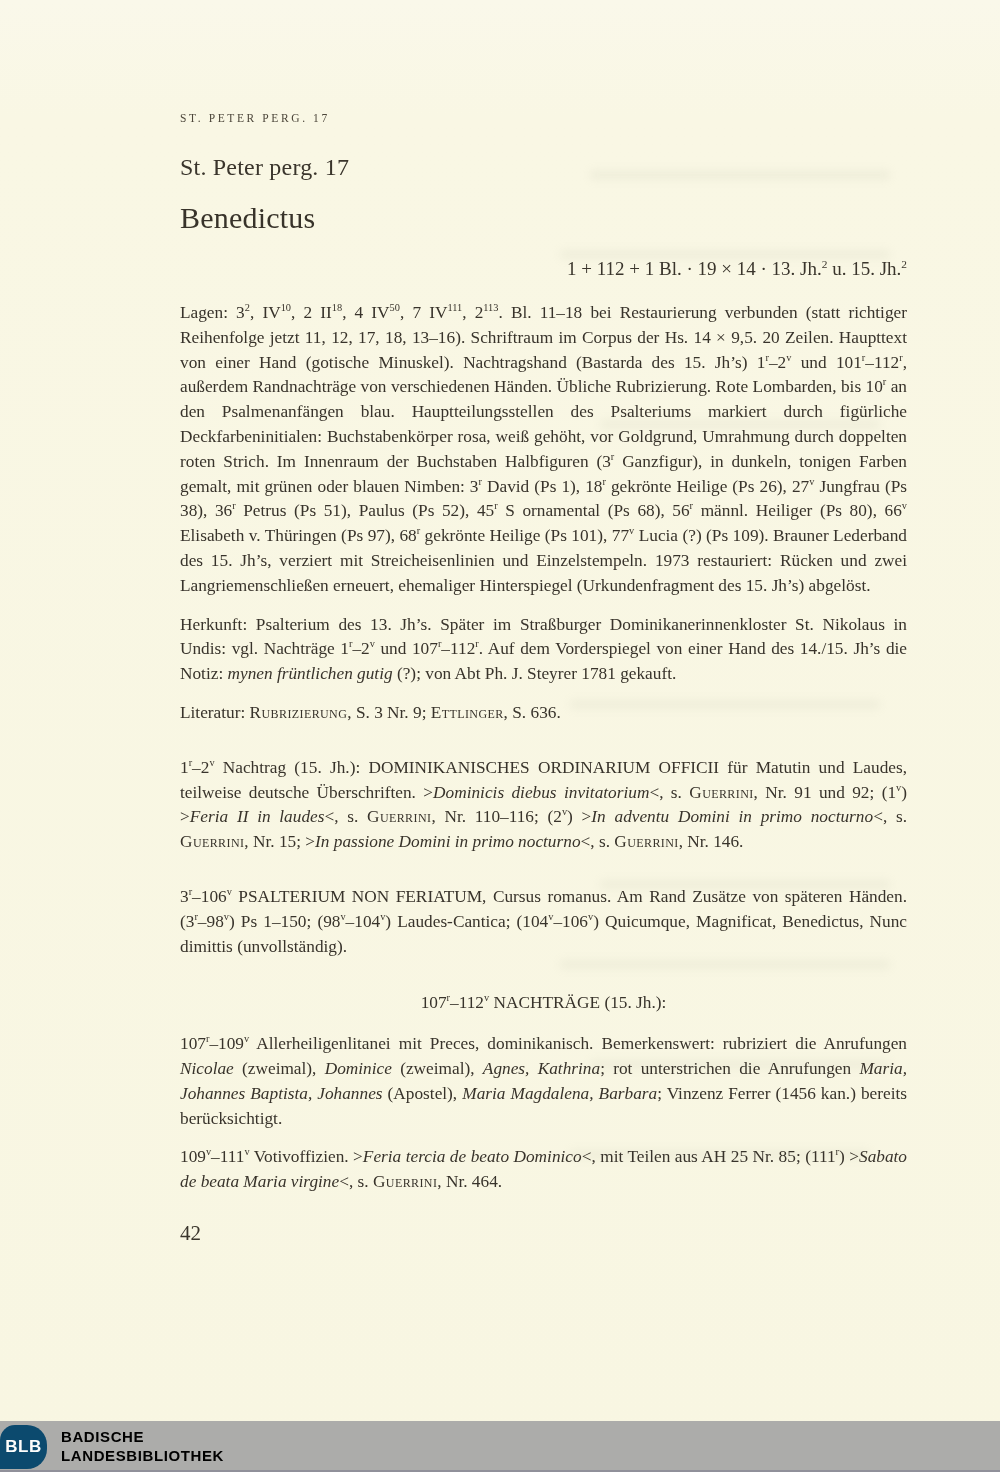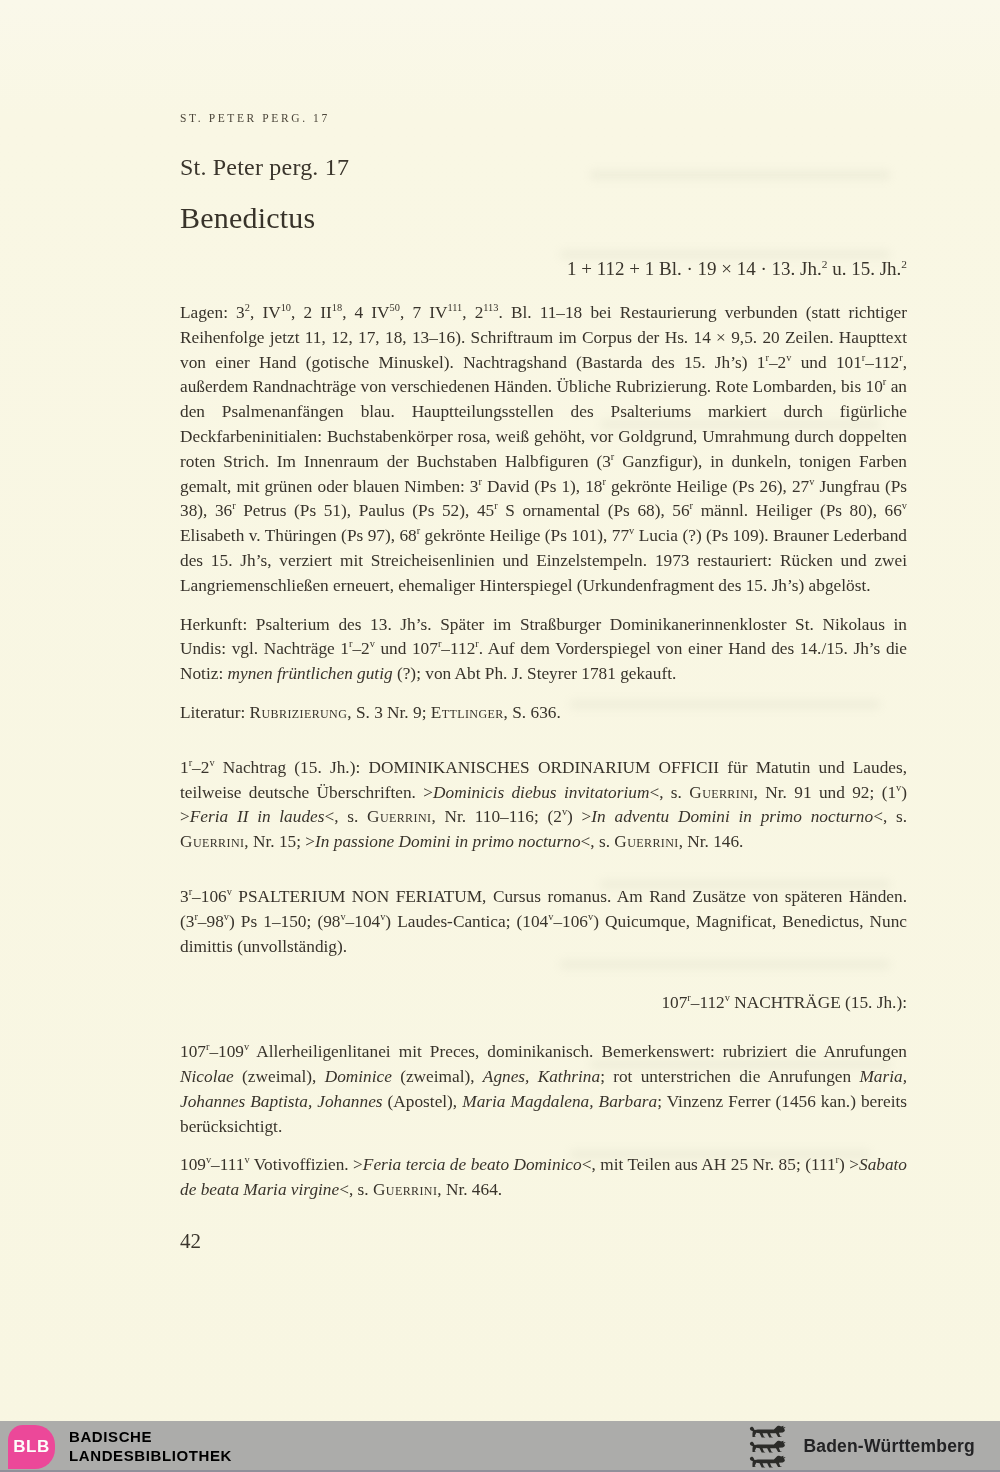--- a/index.html
+++ b/index.html
@@ -31,39 +31,39 @@
   }
   .collation{
     font-size:19px;color:#3a352c;margin:0 0 21px 0;text-align:right;
   }
   .para{
     font-size:17.3px;line-height:24.8px;text-align:justify;
     margin:0 0 14px 0;color:#38332b;
   }
   .para.gap-after{margin-bottom:30px;}
   .para.gap-after-lg{margin-bottom:32px;}
-  .heading-line{margin-bottom:24px;text-align:right;}
+  .heading-line{margin-bottom:16px;text-align:center;}
   .votiv{margin-bottom:26px;}
   .page-number{font-size:21px;color:#3a352c;margin-top:12px;}
 
   .sup{vertical-align:super;font-size:.6em;line-height:0;letter-spacing:0;}
   .i{font-style:italic;}
   .sc{font-variant:small-caps;letter-spacing:.4px;}
 
   
   .footer-bar{
     position:absolute;left:0;right:0;bottom:0;height:51px;
     background:#acacaa;
     font-family:"Liberation Sans", sans-serif;
     display:flex;align-items:center;
   }
   .footer-edge{position:absolute;left:0;right:0;bottom:0;height:2px;background:#90909a;}
   .blb-logo{
-    width:47px;height:44px;margin-left:8px;flex:0 0 auto;
-    background:#ec4899;
+    width:47px;height:44px;margin-left:0;flex:0 0 auto;
+    background:#0c4a6e;
     border-radius:15px 20px 20px 0;
     display:flex;align-items:center;justify-content:center;
   }
   .blb-logo span{
     color:#fdfdfb;font-weight:bold;font-size:17px;letter-spacing:.5px;
   }
   .library-name{
     margin-left:14px;
     color:#000000;font-weight:bold;font-size:15px;line-height:18.5px;
     letter-spacing:.6px;
@@ -115,28 +115,14 @@
 </div>
 
 <div class="footer-bar">
   <div class="blb-logo">
     <span>BLB</span>
   </div>
   <div class="library-name">
     <div>BADISCHE</div>
     <div>LANDESBIBLIOTHEK</div>
   </div>
-  <div class="footer-right">
-    <div class="coat-of-arms">
-      <svg viewBox="0 0 100 32" preserveAspectRatio="xMidYMid meet" aria-hidden="true">
-        <path fill="#2b2b28" d="M14 14 C8 13 5 9 8 5 C10 2 15 3 16 7 L18 11 L26 10 L64 10 L70 4 C72 1 78 0 81 3 L87 1 L86 5 L92 4 L88 8 C92 11 90 16 85 17 L76 18 L79 26 L84 28 L74 28 L69 19 L55 19 L58 27 L62 29 L53 29 L48 19 L37 19 L40 27 L44 29 L35 29 L30 19 L22 18 L18 26 L22 28 L13 28 L13 19 Z"></path>
-      </svg>
-      <svg viewBox="0 0 100 32" preserveAspectRatio="xMidYMid meet" aria-hidden="true">
-        <path fill="#2b2b28" d="M14 14 C8 13 5 9 8 5 C10 2 15 3 16 7 L18 11 L26 10 L64 10 L70 4 C72 1 78 0 81 3 L87 1 L86 5 L92 4 L88 8 C92 11 90 16 85 17 L76 18 L79 26 L84 28 L74 28 L69 19 L55 19 L58 27 L62 29 L53 29 L48 19 L37 19 L40 27 L44 29 L35 29 L30 19 L22 18 L18 26 L22 28 L13 28 L13 19 Z"></path>
-      </svg>
-      <svg viewBox="0 0 100 32" preserveAspectRatio="xMidYMid meet" aria-hidden="true">
-        <path fill="#2b2b28" d="M14 14 C8 13 5 9 8 5 C10 2 15 3 16 7 L18 11 L26 10 L64 10 L70 4 C72 1 78 0 81 3 L87 1 L86 5 L92 4 L88 8 C92 11 90 16 85 17 L76 18 L79 26 L84 28 L74 28 L69 19 L55 19 L58 27 L62 29 L53 29 L48 19 L37 19 L40 27 L44 29 L35 29 L30 19 L22 18 L18 26 L22 28 L13 28 L13 19 Z"></path>
-      </svg>
-    </div>
-    <div class="state-name">Baden-Württemberg</div>
-  </div>
   <div class="footer-edge"></div>
 </div>
 
 </body></html>

